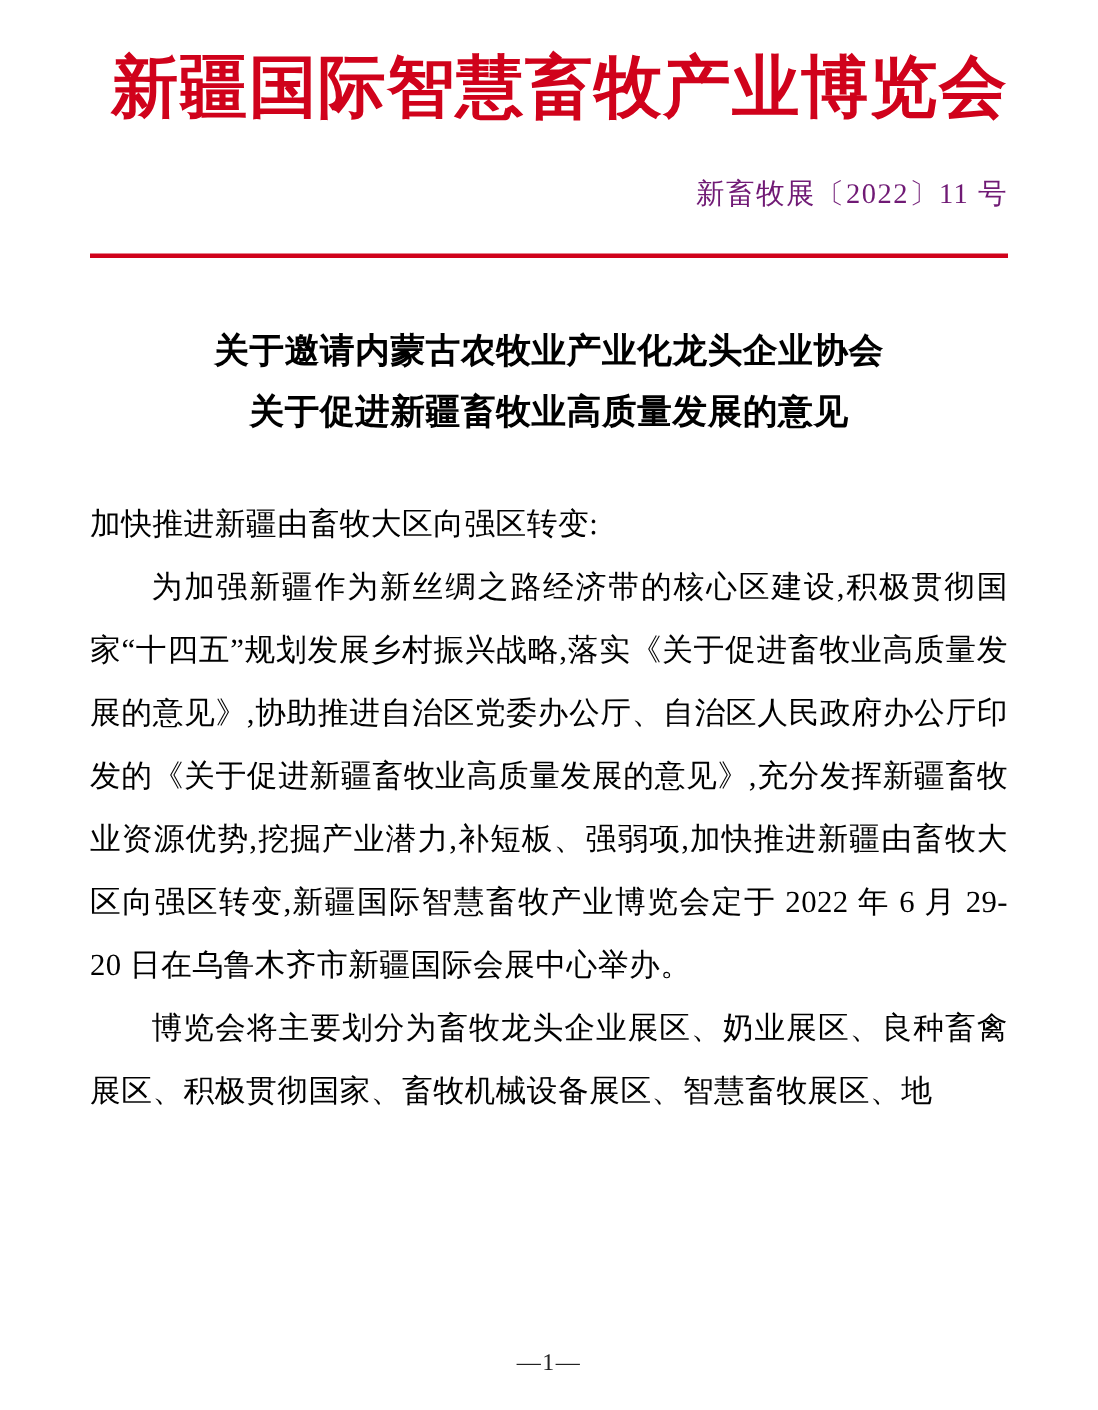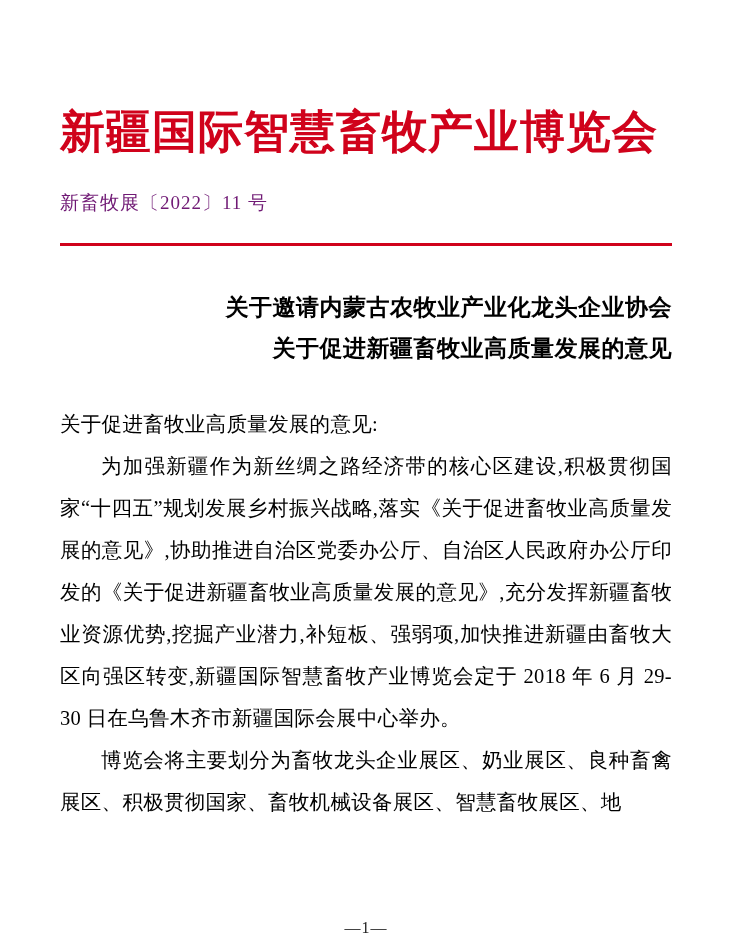--- a/index.html
+++ b/index.html
@@ -16,23 +16,22 @@
     overflow: hidden;
   }
   .page {
     width: 732px;
     height: 940px;
     box-sizing: border-box;
     padding: 0 60px;
     position: relative;
   }
   .doc-header {
-    text-align: left;
-    padding-top: 85px;
-    margin-top: 19px;
+    text-align: right;
+    padding-top: 30px;
   }
   .doc-title {
     color: #d0021b;
     font-family: "Liberation Serif", "DejaVu Serif", serif;
     font-weight: bold;
     font-size: 45px;
     letter-spacing: 1px;
     line-height: 1.25;
     white-space: nowrap;
   }
@@ -44,21 +43,21 @@
     font-family: "Liberation Serif", "DejaVu Serif", serif;
   }
   .red-rule {
     margin: 27px 0 0 0;
     height: 3px;
     background: #d0021b;
     width: 100%;
   }
   .subject {
     margin-top: 42px;
-    text-align: right;
+    text-align: center;
     font-weight: bold;
     font-size: 23px;
     line-height: 1.75;
     color: #000000;
     letter-spacing: 0.5px;
   }
   .body-block {
     margin-top: 34px;
     font-size: 20.5px;
     line-height: 2.05;
@@ -94,20 +93,20 @@
     <div class="doc-number">新畜牧展〔2022〕11 号</div>
     <div class="red-rule"></div>
   </div>
 
   <div class="subject">
     <div>关于邀请内蒙古农牧业产业化龙头企业协会</div>
     <div>关于促进新疆畜牧业高质量发展的意见</div>
   </div>
 
   <div class="body-block">
-    <p class="salutation">关于促进畜牧业高质量发展的意见:</p>
-    <p class="para">为加强新疆作为新丝绸之路经济带的核心区建设,积极贯彻国家“十四五”规划发展乡村振兴战略,落实《关于促进畜牧业高质量发展的意见》,协助推进自治区党委办公厅、自治区人民政府办公厅印发的《关于促进新疆畜牧业高质量发展的意见》,充分发挥新疆畜牧业资源优势,挖掘产业潜力,补短板、强弱项,加快推进新疆由畜牧大区向强区转变,新疆国际智慧畜牧产业博览会定于 2018 年 6 月 29-30 日在乌鲁木齐市新疆国际会展中心举办。</p>
+    <p class="salutation">加快推进新疆由畜牧大区向强区转变:</p>
+    <p class="para">为加强新疆作为新丝绸之路经济带的核心区建设,积极贯彻国家“十四五”规划发展乡村振兴战略,落实《关于促进畜牧业高质量发展的意见》,协助推进自治区党委办公厅、自治区人民政府办公厅印发的《关于促进新疆畜牧业高质量发展的意见》,充分发挥新疆畜牧业资源优势,挖掘产业潜力,补短板、强弱项,加快推进新疆由畜牧大区向强区转变,新疆国际智慧畜牧产业博览会定于 2022 年 6 月 29-20 日在乌鲁木齐市新疆国际会展中心举办。</p>
     <p class="para">博览会将主要划分为畜牧龙头企业展区、奶业展区、良种畜禽展区、积极贯彻国家、畜牧机械设备展区、智慧畜牧展区、地</p>
   </div>
 
   <div class="page-footer">—1—</div>
 
 </div>
 
 </body></html>

